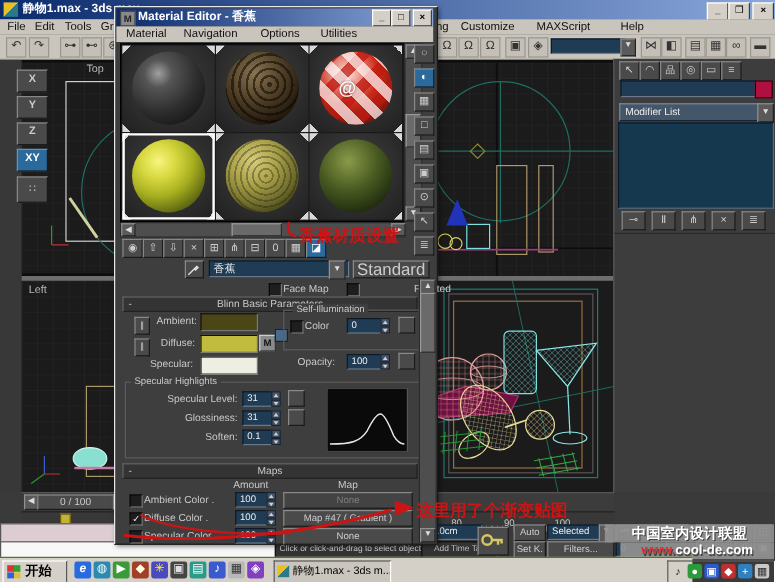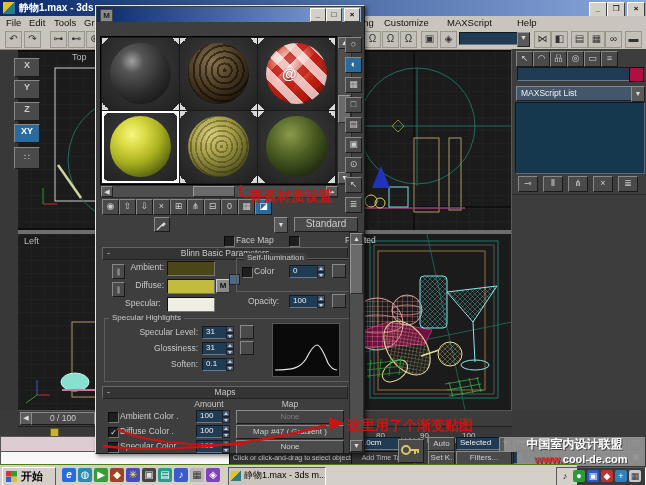--- a/index.html
+++ b/index.html
@@ -210,21 +210,21 @@
   <div class="abs" style="left:511px;top:49px;width:135px;height:416px;background:#3d3d3d;border-left:1px solid #5a5a5a;">
     <span class="abs dkicon" style="left:4px;top:2px;">↖</span>
     <span class="abs dkicon" style="left:21px;top:2px;">◠</span>
     <span class="abs dkicon" style="left:38px;top:2px;font-size:8px;">品</span>
     <span class="abs dkicon" style="left:55px;top:2px;">◎</span>
     <span class="abs dkicon" style="left:72px;top:2px;">▭</span>
     <span class="abs dkicon" style="left:89px;top:2px;">≡</span>
     <div class="abs field" style="left:5px;top:18px;width:108px;height:12px;"></div>
     <div class="abs" style="left: 117px; top: 18px; width: 13px; height: 13px; border: 1px solid rgb(17, 17, 17); background: rgb(176, 16, 64);"></div>
     <div class="abs" style="left:4px;top:37px;width:114px;height:13px;background:#44566a;border:1px solid;border-color:#7a8a9a #1a2430 #1a2430 #7a8a9a;color:#eee;font-size:8.5px;line-height:12px;padding-left:4px;">
-      <span>MAXScript List</span>
+      <span>Modifier List</span>
     </div>
     <div class="abs sbtn" style="left:119px;top:37px;width:12px;height:14px;line-height:13px;">▼</div>
     <div class="abs" style="left:3px;top:53px;width:128px;height:70px;background:#16384f;border:1px solid;border-color:#0a1a26 #5a6a7a #5a6a7a #0a1a26;"></div>
     <span class="abs dkicon" style="left:6px;top:127px;width:18px;">⊸</span>
     <span class="abs dkicon" style="left:31px;top:127px;width:18px;">Ⅱ</span>
     <span class="abs dkicon" style="left:56px;top:127px;width:18px;">⋔</span>
     <span class="abs dkicon" style="left:81px;top:127px;width:18px;">×</span>
     <span class="abs dkicon" style="left:106px;top:127px;width:18px;">≣</span>
     <div class="abs" style="left:0;top:145px;width:135px;height:1px;background:#2a2a2a;"></div>
   </div>
@@ -275,25 +275,32 @@
   <span class="abs navbtn" style="left:628px;top:437px;">◱</span>
   <span class="abs navbtn" style="left:580px;top:451px;">∠</span>
   <span class="abs navbtn" style="left:596px;top:451px;">+</span>
   <span class="abs navbtn" style="left:612px;top:451px;">↻</span>
   <span class="abs navbtn" style="left:628px;top:451px;">▣</span>
 
   <div class="abs" style="left:95px;top:5px;width:268px;height:447px;background:#3e3e3e;border:1px solid;border-color:#e8e8e8 #1a1a1a #1a1a1a #e8e8e8;box-shadow:2px 2px 4px rgba(0,0,0,.5);z-index:10;">
 
     <div class="abs tb" style="left:1px;top:1px;width:264px;height:15px;">
       <span class="abs" style="left:3px;top:2px;width:11px;height:11px;background:#8a8a8a;border:1px solid #444;font-size:8px;line-height:11px;text-align:center;color:#222;font-weight:bold;">M</span>
+      <span class="abs" style="left:18px;top:0;">Material Editor - 香蕉</span>
       <span class="abs winbtn" style="left:213px;top:1px;width:14px;height:12px;">_</span>
       <span class="abs winbtn" style="left:229px;top:1px;width:14px;height:12px;">□</span>
       <span class="abs winbtn" style="left:247px;top:1px;width:14px;height:12px;">×</span>
     </div>
 
+    <div class="abs menu" style="left:1px;top:16px;width:264px;height:13px;">
+      <span style="left:8px;">Material</span>
+      <span style="left:56px;">Navigation</span>
+      <span style="left:120px;">Options</span>
+      <span style="left:170px;">Utilities</span>
+    </div>
 
     <div class="abs" style="left:4px;top:30px;width:236px;height:147px;background:#1a1a1a;border:1px solid #000;">
       <div class="abs slot" style="left:1px;top:1px;">
           <div class="ball b1"></div>
         </div>
       <div class="abs slot" style="left:79px;top:1px;">
           <div class="ball b2"></div>
         </div>
       <div class="abs slot" style="left:157px;top:1px;">
         <div class="ball b3">
@@ -341,37 +348,40 @@
     <span class="abs dkicon" style="left:108px;top:193px;">⊟</span>
     <span class="abs dkicon" style="left:125px;top:193px;">0</span>
     <span class="abs dkicon" style="left:142px;top:193px;">▦</span>
     <span class="abs dkicon on" style="left:159px;top:193px;">◪</span>
 
     <div class="abs btn3d" style="left:58px;top:211px;width:14px;height:13px;">
       <svg width="12" height="11">
           <path d="M2 9 L7 4 M7 4 l2 -2 1 1 -2 2 z" stroke="#ddd" fill="#ddd" stroke-width="1.2"></path>
         </svg>
     </div>
+    <div class="abs field" style="left:78px;top:211px;width:112px;height:12px;font-size:9px;line-height:12px;">
+      <span>香蕉</span>
+    </div>
     <span class="abs sbtn" style="left:178px;top:211px;width:12px;height:14px;line-height:13px;">▼</span>
-    <div class="abs btn3d" style="left:198px;top:211px;width:62px;height:13px;font-size:10px;line-height:12px;text-align:center;">Standard</div>
+    <div class="abs btn3d" style="left:198px;top:211px;width:62px;height:13px;font-size:14px;line-height:12px;text-align:center;">Standard</div>
 
     <span class="abs cb" style="left:128px;top:230px;"></span>
     <span class="abs lab" style="left:140px;top:229px;">Face Map</span>
     <span class="abs cb" style="left:193px;top:230px;"></span>
     <span class="abs lab" style="left:205px;top:229px;margin-left:44px;">Faceted</span>
 
     <div class="abs roll" style="left:6px;top:241px;width:244px;height:11px;">
       <span class="abs" style="left:4px;top:0;">-</span>
       <span>Blinn Basic Parameters</span>
     </div>
 
     <span class="abs dkicon" style="left:16px;top:258px;width:11px;height:13px;font-size:7px;">∥</span>
     <span class="abs dkicon" style="left:16px;top:276px;width:11px;height:13px;font-size:7px;">∥</span>
     <span class="abs lab" style="left:26px;top:256px;width:42px;text-align:right;">Ambient:</span>
-    <span class="abs lab" style="left:26px;top:274px;width:42px;text-align:right;">Diffuse:</span>
+    <span class="abs lab" style="left:38px;top:274px;width:42px;">Diffuse:</span>
     <span class="abs lab" style="left:26px;top:292px;width:42px;text-align:center;">Specular:</span>
     <div class="abs" style="left: 71px; top: 255px; width: 46px; height: 13px; border-width: 1px; border-style: solid; border-image: initial; border-color: rgb(17, 17, 17) rgb(119, 119, 119) rgb(119, 119, 119) rgb(17, 17, 17); background: rgb(74, 70, 22);"></div>
     <div class="abs" style="left: 71px; top: 273px; width: 46px; height: 13px; border-width: 1px; border-style: solid; border-image: initial; border-color: rgb(17, 17, 17) rgb(119, 119, 119) rgb(119, 119, 119) rgb(17, 17, 17); background: rgb(194, 188, 62);"></div>
     <div class="abs" style="left: 71px; top: 291px; width: 46px; height: 13px; border-width: 1px; border-style: solid; border-image: initial; border-color: rgb(17, 17, 17) rgb(119, 119, 119) rgb(119, 119, 119) rgb(17, 17, 17); background: rgb(238, 238, 226);"></div>
     <span class="abs" style="left:120px;top:273px;width:12px;height:12px;background:#8a8a8a;border:1px solid;border-color:#ccc #333 #333 #ccc;color:#111;font-size:8px;line-height:12px;text-align:center;font-weight:bold;">M</span>
     <span class="abs" style="left:133px;top:268px;width:9px;height:9px;background:#4a6a8a;border:1px solid #222;"></span>
 
     <div class="abs grp" style="left:140px;top:252px;width:112px;height:32px;"></div>
     <span class="abs grplab" style="left:148px;top:247px;">Self-Illumination</span>
     <span class="abs cb" style="left:146px;top:261px;"></span>

